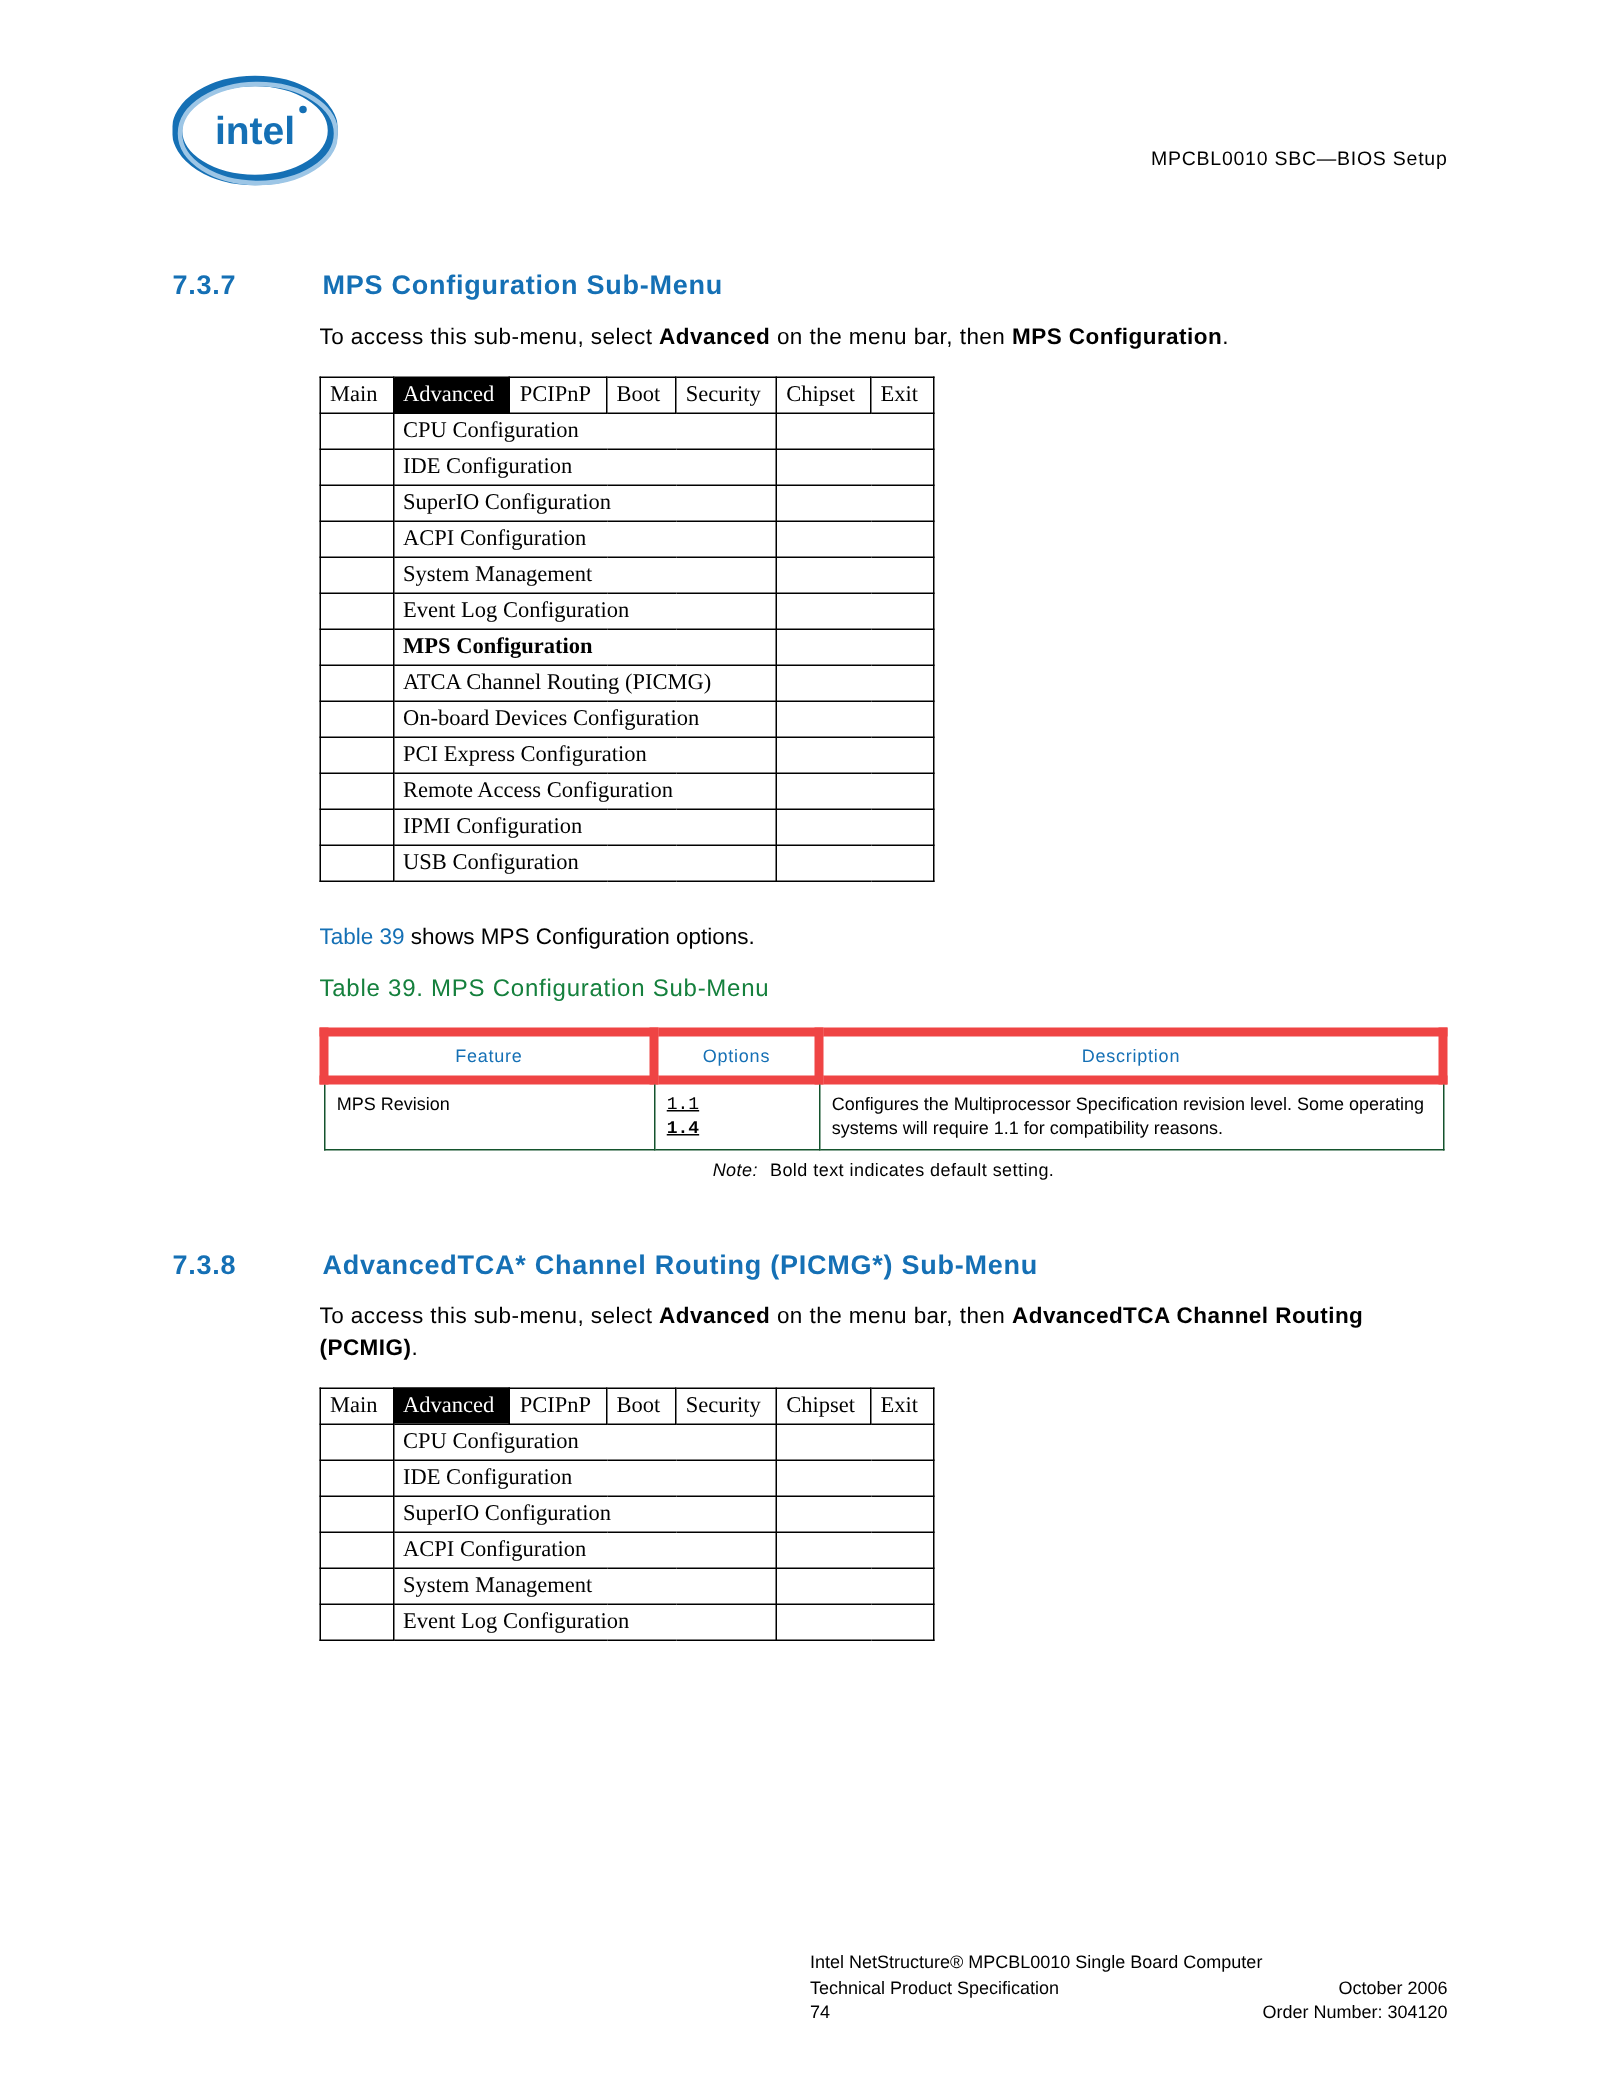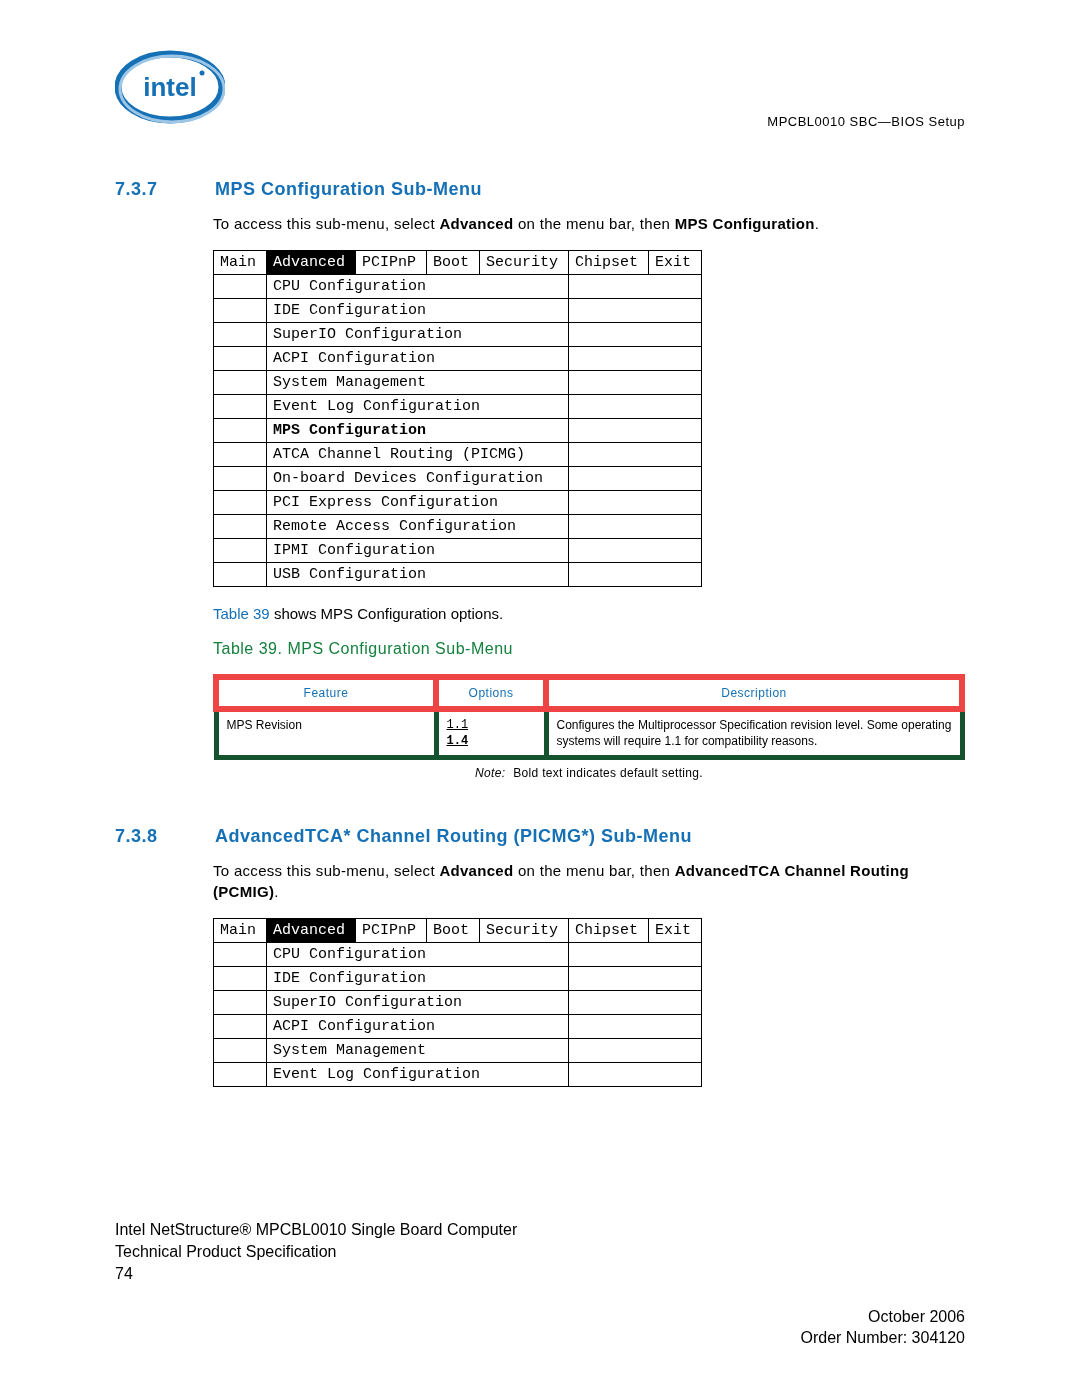--- a/index.html
+++ b/index.html
@@ -8,21 +8,21 @@
     height: 1397px;
     background: #fff;
     font-family: Verdana, Geneva, sans-serif;
     color: #000;
     position: relative;
     padding: 50px 115px 0 115px;
   }
   .header {
     display: flex;
     justify-content: space-between;
-    align-items: flex-end;
+    align-items: center;
     margin-bottom: 50px;
   }
   .logo-wrap { width: 110px; }
   .doc-header-right {
     font-size: 13px;
     color: #000;
     padding-top: 30px;
     letter-spacing: 0.5px;
   }
   .section-heading {
@@ -38,22 +38,22 @@
   .section-intro {
     font-size: 15px;
     margin-left: 98px;
     margin-bottom: 16px;
     line-height: 1.35;
     letter-spacing: 0.3px;
   }
   .bios-table {
     border-collapse: collapse;
     margin-left: 98px;
-    margin-bottom: 18px;
-    font-family: Liberation Mono, monospace;
+    margin-bottom: 28px;
+    font-family: Liberation Serif, serif;
     font-size: 15px;
     border-radius: 21px;
   }
   .bios-table td {
     border: 1px solid #000;
     padding: 3px 10px 3px 6px;
     white-space: nowrap;
   }
   .bios-table td.sel {
     background: #000;
@@ -81,46 +81,45 @@
   }
   .opts-table th {
     border: 6px solid #ef4444;
     color: #1570b5;
     font-weight: normal;
     padding: 6px 8px;
     text-align: center;
     letter-spacing: 0.5px;
   }
   .opts-table td {
-    border: 5px solid #14532d;
+    border: 1px solid #14532d;
     padding: 6px 8px;
     vertical-align: top;
     line-height: 1.3;
   }
   .opts-table td.col-feature { width: 220px; }
   .opts-table td.col-options { width: 110px; font-family: "Courier New", monospace; text-decoration: underline; }
   .note-line {
     font-size: 12px;
     margin-left: 98px;
     margin-top: 6px;
     margin-bottom: 46px;
     letter-spacing: 0.3px;
     text-align: center;
   }
   .note-line .note-label { font-style: italic; margin-right: 8px; }
   .footer {
     position: absolute;
     left: 115px;
     right: 115px;
     bottom: 48px;
-    font-size: 16px;
+    font-size: 12px;
     display: flex;
     justify-content: flex-end;
     line-height: 1.35;
-    flex-direction: column;
   }
   .footer .right { text-align: right; }
 </style>
 </head>
 <body>
 
 <div class="header">
   <div class="logo-wrap">
     <svg viewBox="0 0 110 75" width="110" height="75">
       <ellipse cx="55" cy="37" rx="52" ry="33" fill="none" stroke="#1570b5" stroke-width="7"></ellipse>

